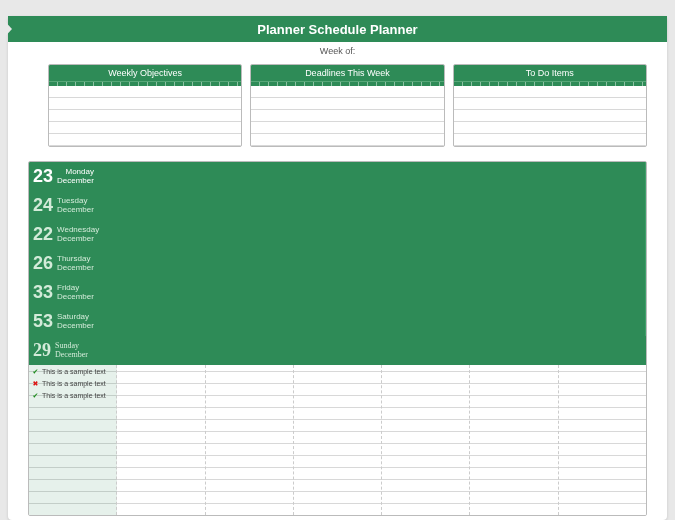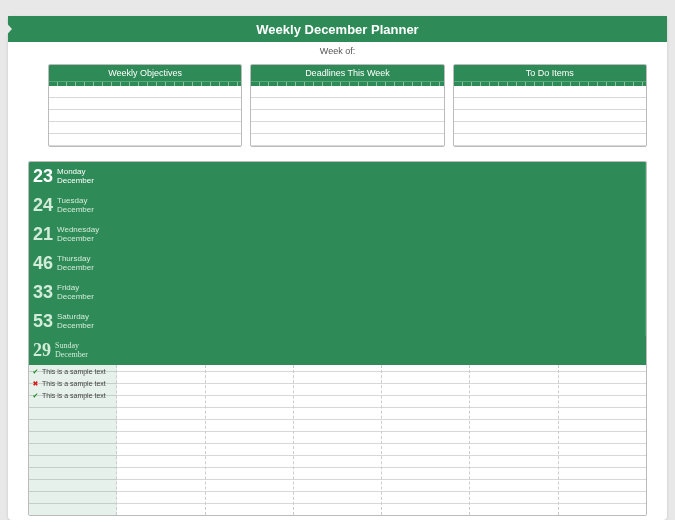--- a/index.html
+++ b/index.html
@@ -16,21 +16,21 @@
 .ticks { border-top:1px solid #57a878; height:5px; background:#2e8b57; position:relative; }
 .ticks::before { content:""; position:absolute; inset:0; background:repeating-linear-gradient(90deg, transparent 0 8px, #cde5d6 8px 9px); opacity:0.6; }
 .lines { height:60px; background:repeating-linear-gradient(180deg, #fff 0 11px, #d8d8d8 11px 12px); }
 .week-grid { border:1px solid #bbb; border-radius:2px; margin-bottom:10px; overflow:hidden; }
 .days-head { display:flex; background:#2e8b57;flex-direction:column; }
 .day-head { flex:1; display:flex; align-items:center; gap:4px; padding:4px 4px; border-right:1px solid #3fa06a; }
 .day-head:last-child { border-right:none;font-family:Liberation Serif, serif; }
 .cur .day-num { font-size:18px; font-weight:bold; color:#fff; }
 .day-num { font-size:18px; font-weight:bold; color:#d3ebd9; }
 .day-lbl { font-size:8px; line-height:1.1; color:#d3ebd9; }
-.cur .day-lbl { color:#fff; }
+.cur .day-lbl { color:#fff;text-align:right; }
 .days-body { display:flex; height:150px; background:repeating-linear-gradient(0deg, #fff 0 11px, #d8d8d8 11px 12px); }
 .day-col { flex:1; border-right:1px dashed #ccc; font-size:7px; color:#444; }
 .day-col:last-child { border-right:none; }
 .day-col.highlight { background:rgba(46,139,87,0.12); }
 .item { display:flex; align-items:center; gap:3px; padding:1px 3px; height:12px; }
 .chk { width:7px; height:7px; display:inline-flex; align-items:center; justify-content:center; font-size:7px; line-height:1; }
 .chk.ok { color:#1a8a1a; }
 .chk.no { color:#d11; }
 .notes-block { border:1px solid #bbb; border-radius:0; overflow:hidden; }
 .notes-head { background:#2e8b57; color:#fff; font-size:9px; padding:3px 6px; }
@@ -38,21 +38,21 @@
 .notes-ticks::before { content:""; position:absolute; inset:0; background:repeating-linear-gradient(90deg, transparent 0 12px, #cde5d6 12px 13px); opacity:0.6; }
 .notes-body { height:34px; background:repeating-linear-gradient(180deg, #fff 0 11px, #d8d8d8 11px 12px); }
 </style>
 </head>
 <body>
 
 <div class="page">
   <div class="ribbon">
     <div class="ribbon-notch"></div>
     <div class="ribbon-bar">
-      <span>Weekly December Planner</span>
+      <span>Planner Schedule Planner</span>
     </div>
   </div>
   <div class="subtitle">Week of:</div>
 
   <div class="content">
     <div class="blocks">
       <div class="block">
         <div class="block-head">Weekly Objectives</div>
         <div class="ticks"></div>
         <div class="lines"></div>
@@ -73,25 +73,25 @@
       <div class="days-head" id="days-head">
           <div class="day-head cur">
             <span class="day-num">23</span>
             <span class="day-lbl">Monday<br>December</span>
           </div>
           <div class="day-head">
             <span class="day-num">24</span>
             <span class="day-lbl">Tuesday<br>December</span>
           </div>
           <div class="day-head">
-            <span class="day-num">21</span>
+            <span class="day-num">22</span>
             <span class="day-lbl">Wednesday<br>December</span>
           </div>
           <div class="day-head">
-            <span class="day-num">46</span>
+            <span class="day-num">26</span>
             <span class="day-lbl">Thursday<br>December</span>
           </div>
           <div class="day-head">
             <span class="day-num">33</span>
             <span class="day-lbl">Friday<br>December</span>
           </div>
           <div class="day-head">
             <span class="day-num">53</span>
             <span class="day-lbl">Saturday<br>December</span>
           </div>

